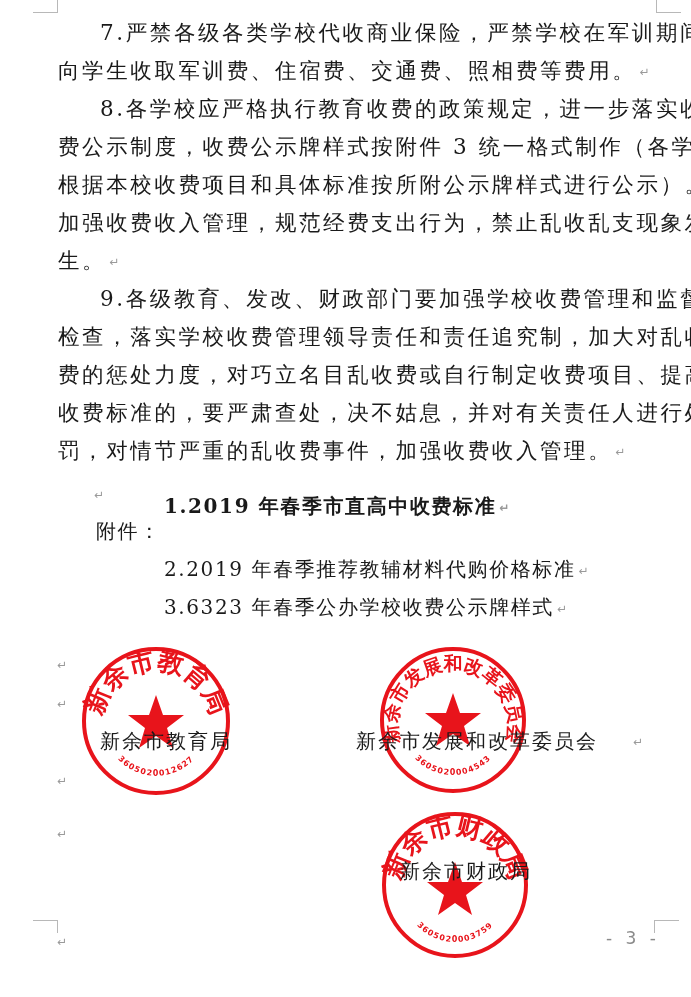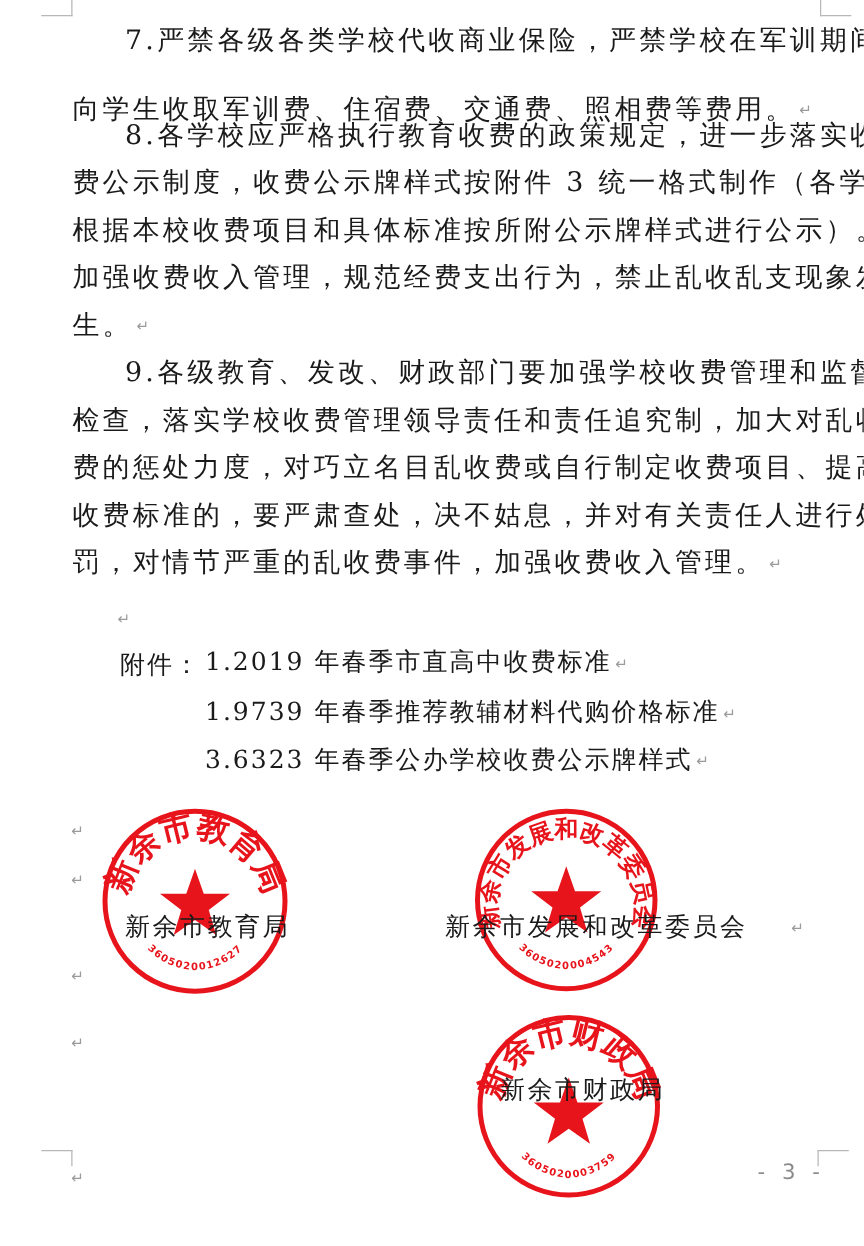--- a/index.html
+++ b/index.html
@@ -19,21 +19,21 @@
 </head>
 <body>
 
 <div class="corner" style="left:33px;top:0;width:24px;height:12px;border-right-width:1px;border-bottom-width:1px;"></div>
 <div class="corner" style="left:656px;top:0;width:24px;height:12px;border-left-width:1px;border-bottom-width:1px;"></div>
 <div class="corner" style="left:33px;top:920px;width:24px;height:12px;border-top-width:1px;border-right-width:1px;"></div>
 <div class="corner" style="left:654px;top:920px;width:24px;height:12px;border-top-width:1px;border-left-width:1px;"></div>
 
 <div>
   <div class="line indent" style="top:14px;"><span>7.严禁各级各类学校代收商业保险，严禁学校在军训期间</span></div>
-  <div class="line" style="top:69px;"><span>向学生收取军训费、住宿费、交通费、照相费等费用。</span><span class="pm">↵</span></div>
+  <div class="line" style="top:52px;"><span>向学生收取军训费、住宿费、交通费、照相费等费用。</span><span class="pm">↵</span></div>
 </div>
 
 <div>
   <div class="line indent" style="top:90px;"><span>8.各学校应严格执行教育收费的政策规定，进一步落实收</span></div>
   <div class="line" style="top:128px;"><span>费公示制度，收费公示牌样式按附件 3 统一格式制作（各学校</span></div>
   <div class="line" style="top:166px;"><span>根据本校收费项目和具体标准按所附公示牌样式进行公示）。</span></div>
   <div class="line" style="top:204px;"><span>加强收费收入管理，规范经费支出行为，禁止乱收乱支现象发</span></div>
   <div class="line" style="top:242px;"><span>生。</span><span class="pm">↵</span></div>
 </div>
 
@@ -42,22 +42,22 @@
   <div class="line" style="top:318px;"><span>检查，落实学校收费管理领导责任和责任追究制，加大对乱收</span></div>
   <div class="line" style="top:356px;"><span>费的惩处力度，对巧立名目乱收费或自行制定收费项目、提高</span></div>
   <div class="line" style="top:394px;"><span>收费标准的，要严肃查处，决不姑息，并对有关责任人进行处</span></div>
   <div class="line" style="top:432px;"><span>罚，对情节严重的乱收费事件，加强收费收入管理。</span><span class="pm">↵</span></div>
 </div>
 
 <div class="standalone-pm" style="left:94px;top:488px;">↵</div>
 
 <div>
   <div class="att" style="left:96px;top:512px;">附件：</div>
-  <div class="att" style="left:164px;top:510px;"><span>1.2019 年春季市直高中收费标准</span><span class="pm">↵</span></div>
-  <div class="att" style="left:164px;top:550px;"><span>1.9739 年春季推荐教辅材料代购价格标准</span><span class="pm">↵</span></div>
+  <div class="att" style="left:164px;top:487px;font-weight:bold;"><span>1.2019 年春季市直高中收费标准</span><span class="pm">↵</span></div>
+  <div class="att" style="left:164px;top:550px;"><span>2.2019 年春季推荐教辅材料代购价格标准</span><span class="pm">↵</span></div>
   <div class="att" style="left:164px;top:588px;"><span>3.6323 年春季公办学校收费公示牌样式</span><span class="pm">↵</span></div>
 </div>
 
 <div class="standalone-pm" style="left:57px;top:658px;">↵</div>
 <div class="standalone-pm" style="left:57px;top:697px;">↵</div>
 <div class="standalone-pm" style="left:57px;top:774px;">↵</div>
 <div class="standalone-pm" style="left:57px;top:827px;">↵</div>
 <div class="standalone-pm" style="left:57px;top:935px;">↵</div>
 <div class="standalone-pm" style="left:633px;top:735px;">↵</div>
 

